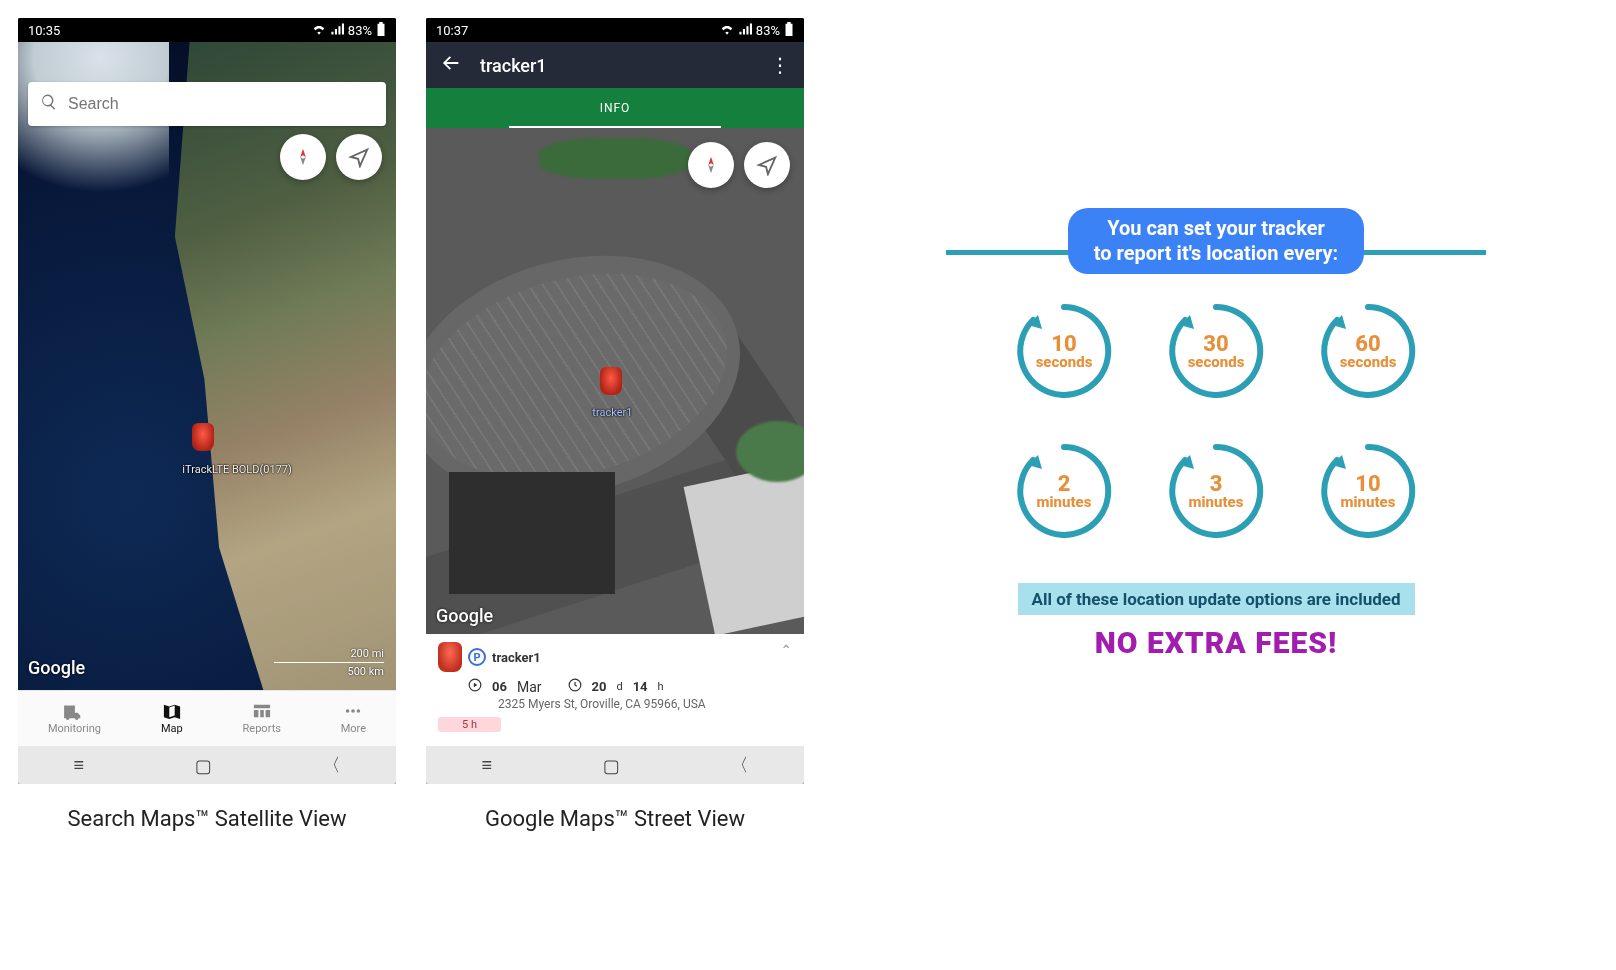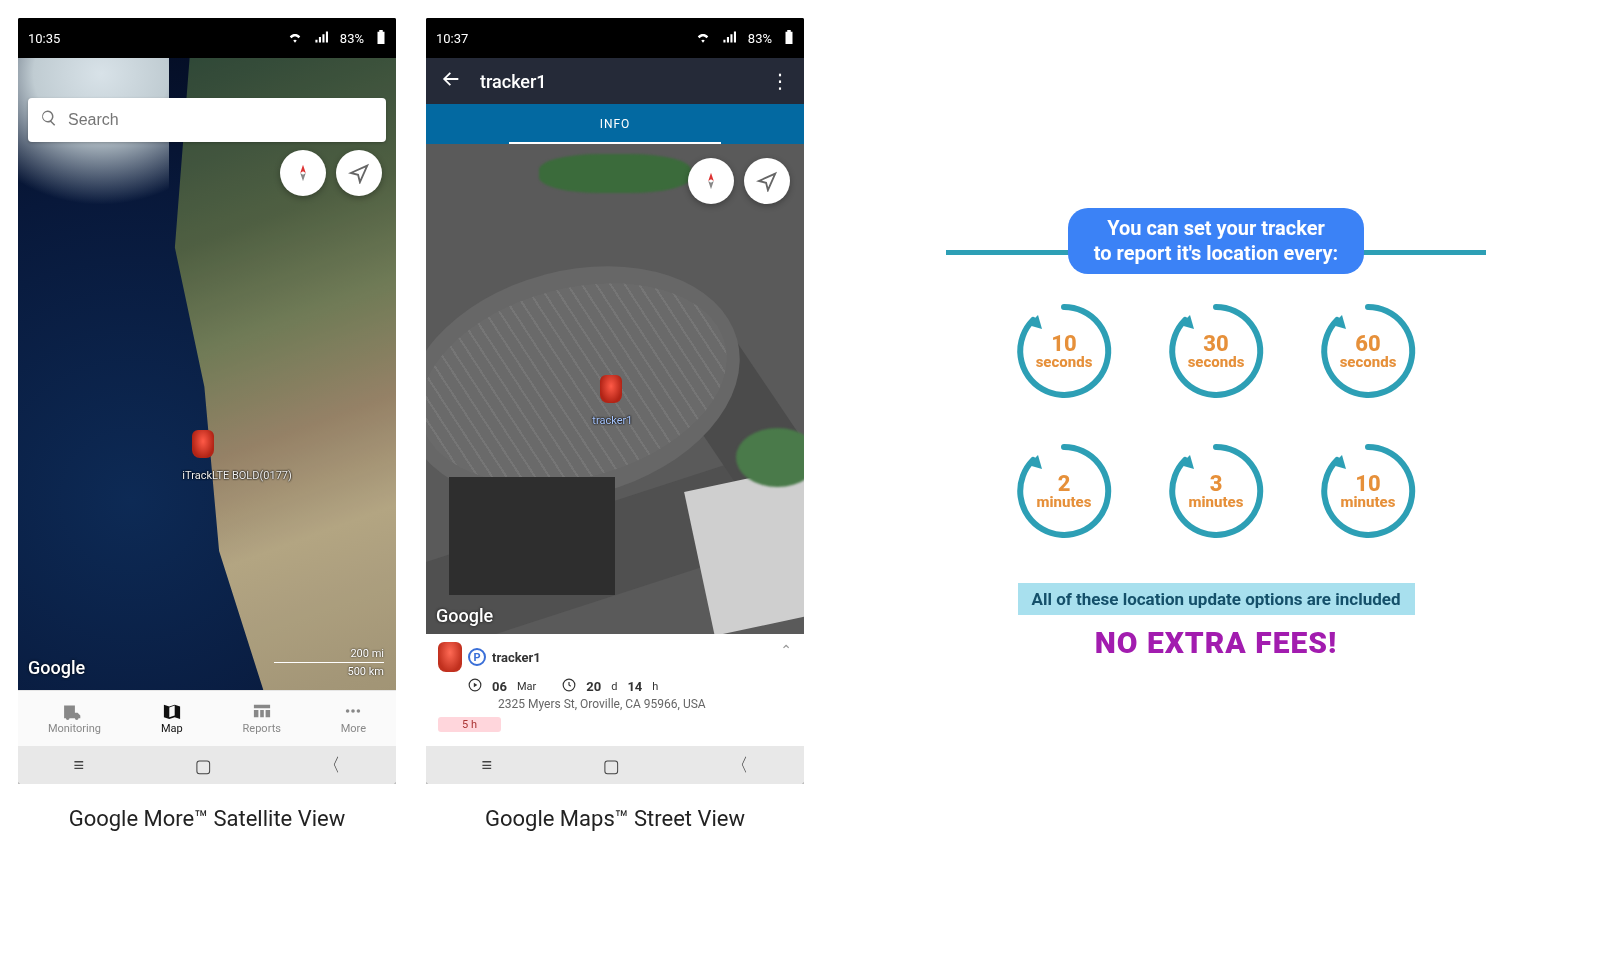--- a/index.html
+++ b/index.html
@@ -21,30 +21,30 @@
     height: 766px;
     background: #000;
     border-radius: 2px;
     overflow: hidden;
     position: relative;
     display: flex;
     flex-direction: column;
   }
 
   .statusbar {
-    height: 40px;
+    height: 24px;
     background: #000;
     color: #fff;
     display: flex;
     align-items: center;
     justify-content: space-between;
     padding: 0 10px;
     font-size: 13px;
   }
-  .statusbar .right { display: flex; align-items: center; gap: 12px; }
+  .statusbar .right { display: flex; align-items: center; gap: 4px; }
   .stat-icon { font-size: 12px; }
 
   
   .searchbar {
     position: absolute;
     top: 40px; left: 10px; right: 10px;
     height: 44px;
     background: #fff;
     border-radius: 4px;
     display: flex;
@@ -127,21 +127,21 @@
   
   .topbar2 {
     height:46px; background:#252a38; color:#fff;
     display:flex; align-items:center; padding:0 14px; gap:18px;
     position:relative;
   }
   .topbar2 .title { font-size:18px; font-weight:500; }
   .topbar2 .kebab { position:absolute; right:14px; font-size:20px; color:#fff; letter-spacing:0; line-height:1; }
 
   .tabs2 {
-    height:40px; background:#0369a1; display:flex; color:#ccc;
+    height:40px; background:#15803d; display:flex; color:#ccc;
   }
   .tab2 {
     flex:1; display:flex; align-items:center; justify-content:center;
     font-size:12px; letter-spacing:1px; position:relative;
   }
   .tab2.active { color:#fff; }
   .tab2.active::after {
     content:""; position:absolute; bottom:0; left:22%; right:22%; height:2px; background:#fff;
   }
 
@@ -331,21 +331,21 @@
         <span>More</span>
       </div>
     </div>
 
     <div class="android-bar">
       <span>≡</span>
       <span>▢</span>
       <span>〈</span>
     </div>
   </div>
-  <div class="caption">Google More™ Satellite View</div>
+  <div class="caption">Search Maps™ Satellite View</div>
 </div>
 
 <div class="panel">
   <div class="phone">
 
     <div class="statusbar">
       <span>10:37</span>
       <div class="right">
         <span class="stat-icon">
           <svg width="14" height="12" viewBox="0 0 24 20">
@@ -423,21 +423,21 @@
         <strong>tracker1</strong>
       </div>
       <div class="row" style="margin-top:6px; margin-left:30px; gap:10px;">
         <span>
           <svg width="14" height="14" viewBox="0 0 24 24">
               <circle cx="12" cy="12" r="10" fill="none" stroke="#333" stroke-width="2"></circle>
               <polygon points="10,8 16,12 10,16" fill="#333"></polygon>
             </svg>
         </span>
         <strong>06</strong>
-        <span style="font-size:11px">Mar</span>
+        <span style="font-size:14px">Mar</span>
         <span style="width:6px"></span>
         <span>
           <svg width="14" height="14" viewBox="0 0 24 24">
               <circle cx="12" cy="12" r="10" fill="none" stroke="#333" stroke-width="2"></circle>
               <path d="M12 7v5l3 2" stroke="#333" stroke-width="2" fill="none"></path>
             </svg>
         </span>
         <strong>20</strong>
         <span style="font-size:11px">d</span>
         <strong>14</strong>

